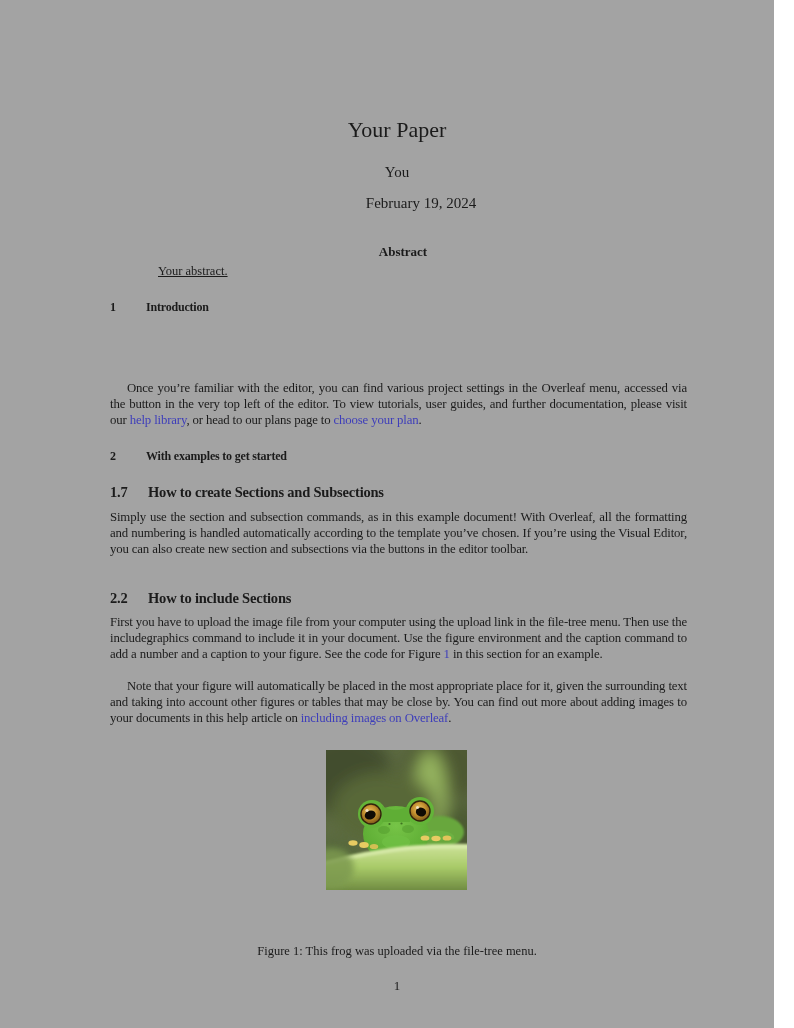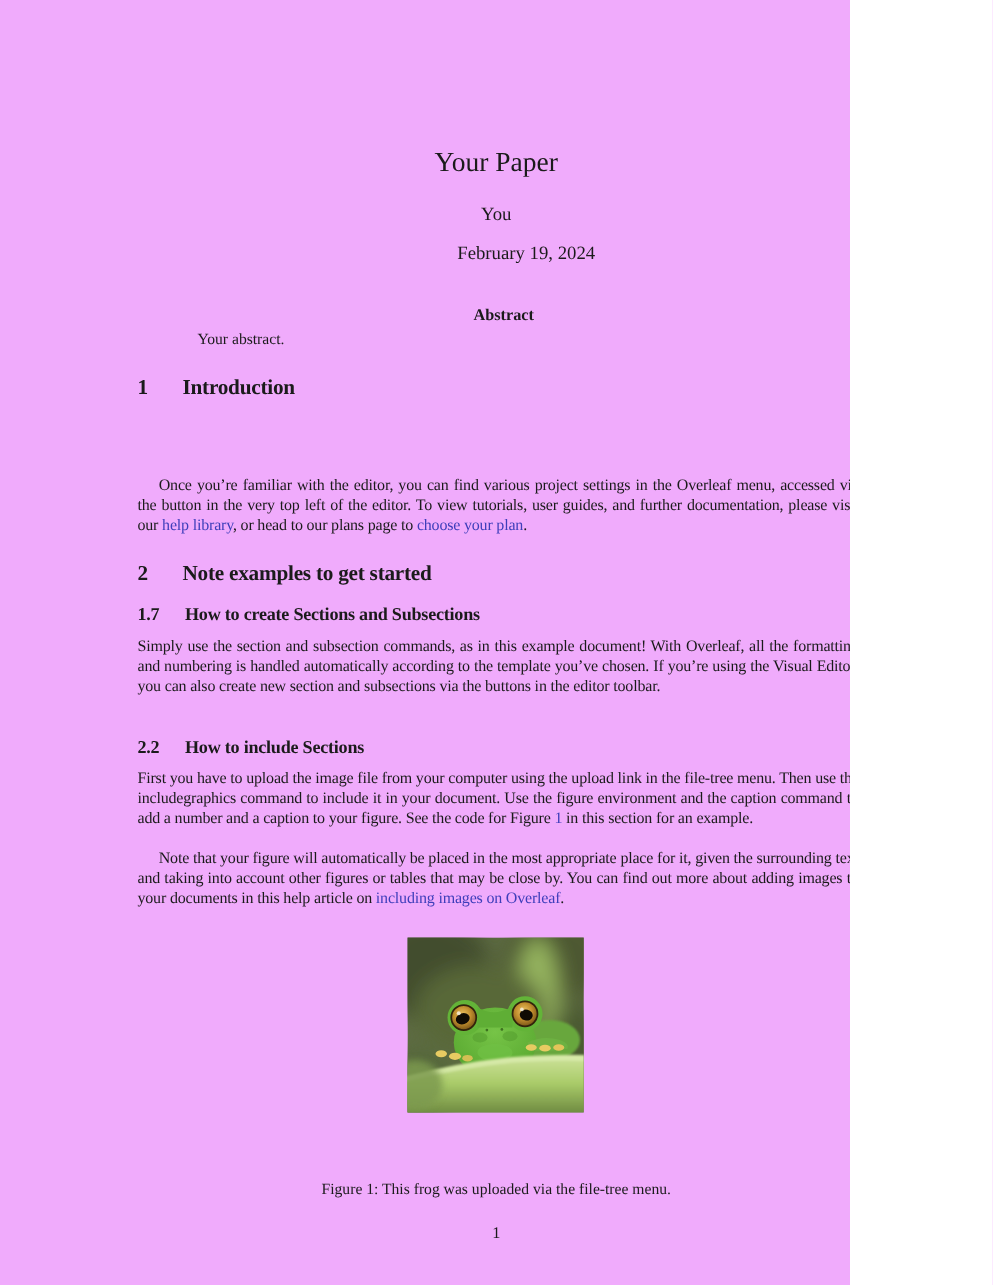--- a/index.html
+++ b/index.html
@@ -4,34 +4,34 @@
 <style>
   * { margin: 0; padding: 0; box-sizing: border-box; }
   html, body { background: #ffffff; }
   body {
     font-family: "Liberation Serif", "DejaVu Serif", serif;
     color: #1b1b1b;
     -webkit-font-smoothing: antialiased;
   }
   .page {
     position: relative;
-    width: 680px;
+    width: 774px;
     height: 1028px;
-    background: #f0abfc;
+    background: #a3a3a3;
     overflow: hidden;
   }
   .centered { position: absolute; left: 0; width: 794px; text-align: center; }
   .title   { top: 117px; font-size: 22px; }
   .author  { top: 164px; font-size: 15px; font-family: Liberation Serif, serif; }
   .date    { top: 195px; font-size: 15px; padding-left: 48px; }
   .abs-head { top: 244px; font-size: 13px; font-weight: bold; padding-left: 12px; }
-  .abs-text { position: absolute; left: 158px; top: 264px; font-size: 12.5px; }
+  .abs-text { position: absolute; left: 158px; top: 264px; font-size: 12.5px; text-decoration: underline; }
   .sec-head {
     position: absolute; left: 110px;
-    font-size: 17px; font-weight: bold;
+    font-size: 12px; font-weight: bold;
     letter-spacing: -0.2px;
   }
   .sub-head {
     position: absolute; left: 110px;
     font-size: 14.5px; font-weight: bold;
     letter-spacing: -0.2px;
   }
   .sec-head .num { display: inline-block; width: 36px; }
   .sub-head .num { display: inline-block; width: 38px; }
   .body-par {
@@ -60,21 +60,21 @@
   <div class="centered date">February 19, 2024</div>
 
   <div class="centered abs-head">Abstract</div>
   <div class="abs-text">Your abstract.</div>
 
   <div class="sec-head" style="top:300px"><span class="num">1</span><span>Introduction</span></div>
 
 
   <p class="body-par indent" style="top:381px"><span>Once you’re familiar with the editor, you can find various project settings in the Overleaf menu, accessed via the button in the very top left of the editor. To view tutorials, user guides, and further documentation, please visit our </span><a class="doclink">help library</a><span>, or head to our plans page to </span><a class="doclink">choose your plan</a><span>.</span></p>
 
-  <div class="sec-head" style="top:449px"><span class="num">2</span><span>Note examples to get started</span></div>
+  <div class="sec-head" style="top:449px"><span class="num">2</span><span>With examples to get started</span></div>
 
   <div class="sub-head" style="top:484px"><span class="num">1.7</span><span>How to create Sections and Subsections</span></div>
 
   <p class="body-par" style="top:510px"><span>Simply use the section and subsection commands, as in this example document! With Overleaf, all the formatting and numbering is handled automatically according to the template you’ve chosen. If you’re using the Visual Editor, you can also create new section and subsections via the buttons in the editor toolbar.</span></p>
 
   <div class="sub-head" style="top:590px"><span class="num">2.2</span><span>How to include Sections</span></div>
 
   <p class="body-par" style="top:615px"><span>First you have to upload the image file from your computer using the upload link in the file-tree menu. Then use the includegraphics command to include it in your document. Use the figure environment and the caption command to add a number and a caption to your figure. See the code for Figure </span><a class="doclink">1</a><span> in this section for an example.</span></p>
 
   <p class="body-par indent" style="top:679px"><span>Note that your figure will automatically be placed in the most appropriate place for it, given the surrounding text and taking into account other figures or tables that may be close by. You can find out more about adding images to your documents in this help article on </span><a class="doclink">including images on Overleaf</a><span>.</span></p>

